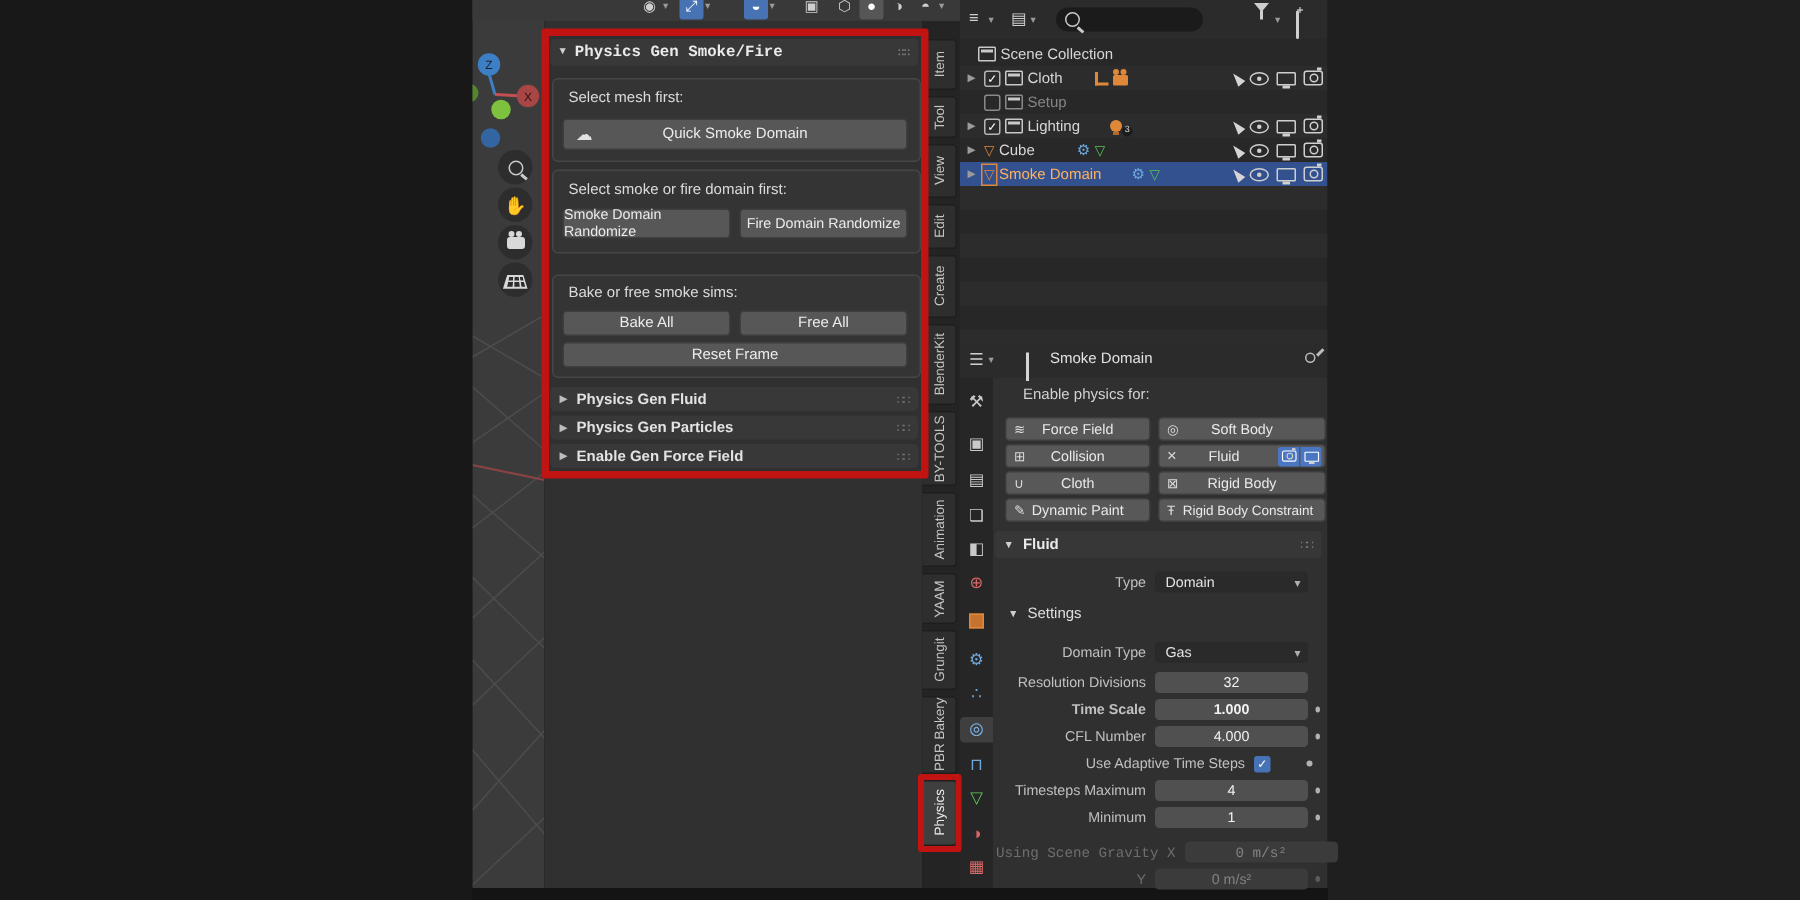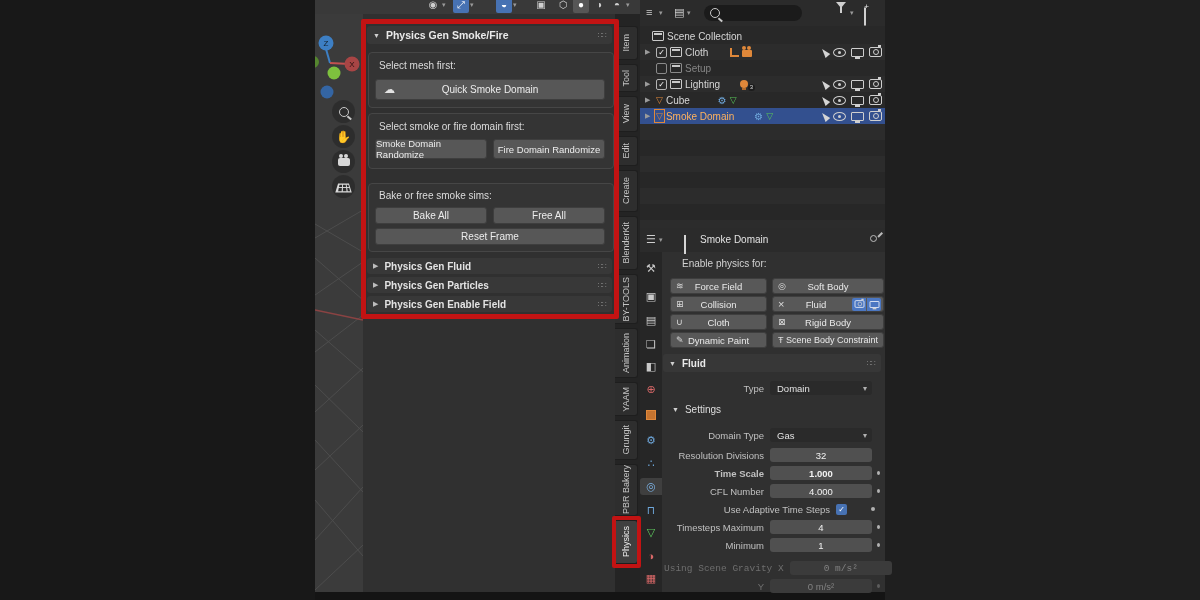--- a/index.html
+++ b/index.html
@@ -17,21 +17,21 @@
   #tabstrip{left:615px;top:14px;width:25px;height:578px;background:#242424;}
   #outliner{left:640px;top:0;width:245px;height:228px;background:#282828;overflow:hidden;}
   #props{left:640px;top:228px;width:245px;height:364px;background:#303030;overflow:hidden;}
   
   .hic{position:absolute;top:-4px;width:16px;height:17px;border-radius:2px;color:#cfcfcf;
        font-size:10px;line-height:17px;text-align:center;}
   .hic.blue{background:#4772b3;color:#fff;}
   .chev{position:absolute;top:-2px;font-size:7px;color:#9a9a9a;line-height:14px;}
   
   .pnl-hdr{position:absolute;left:367px;width:245px;height:18px;background:#383838;border-radius:3px;
-       display:flex;align-items:center;z-index:2;}
+       display:flex;align-items:center;z-index:2;font-family:Liberation Mono, monospace;}
   .pnl-hdr .arr{font-size:7px;color:#cfcfcf;margin:0 6px 0 6px;}
   .pnl-hdr .ttl{font-size:10.5px;font-weight:bold;color:#eaeaea;}
   .grip{margin-left:auto;margin-right:6px;color:#7d7d7d;font-size:8px;letter-spacing:-1px;}
   .box{position:absolute;left:368px;width:244px;background:#343434;border:1px solid #464646;border-radius:4px;z-index:2;}
   .box-lbl{position:absolute;left:10px;font-size:10px;color:#dcdcdc;}
   .btn{position:absolute;background:#575757;border:1px solid #3e3e3e;border-radius:3px;color:#ececec;
        font-size:10px;display:flex;align-items:center;justify-content:center;box-sizing:border-box;}
   .cpnl{position:absolute;left:367px;width:245px;height:16px;background:#383838;border-radius:3px;
        display:flex;align-items:center;z-index:2;}
   .cpnl .arr{font-size:7px;color:#bdbdbd;margin:0 6px;}
@@ -217,21 +217,21 @@
     <span class="ttl">Physics Gen Fluid</span>
     <span class="grip">∷∷</span>
   </div>
   <div class="cpnl" style="top:277px;">
     <span class="arr">▶</span>
     <span class="ttl">Physics Gen Particles</span>
     <span class="grip">∷∷</span>
   </div>
   <div class="cpnl" style="top:296px;">
     <span class="arr">▶</span>
-    <span class="ttl">Physics Gen Enable Field</span>
+    <span class="ttl">Enable Gen Force Field</span>
     <span class="grip">∷∷</span>
   </div>
 
   <div class="abs" id="tabstrip"></div>
   <div class="vtab" style="top:26px;height:34px;">
       <span>Item</span>
     </div>
   <div class="vtab" style="top:64px;height:28px;">
       <span>Tool</span>
     </div>
@@ -426,21 +426,21 @@
   <div class="ebtn" style="left:772px;top:314px;width:112px;">
       <span class="eic">⊠</span>
       <span>Rigid Body</span>
     </div>
   <div class="ebtn" style="left:670px;top:332px;width:97px;">
       <span class="eic">✎</span>
       <span>Dynamic Paint</span>
     </div>
   <div class="ebtn" style="left:772px;top:332px;width:112px;font-size:9px;">
       <span class="eic">Ŧ</span>
-      <span style="margin-left:8px;">Scene Body Constraint</span>
+      <span style="margin-left:8px;">Rigid Body Constraint</span>
     </div>
 
   <div class="abs" style="left:663px;top:354px;width:218px;height:18px;background:#373737;border-radius:3px;display:flex;align-items:center;">
     <span style="font-size:7px;color:#cfcfcf;margin:0 6px;">▼</span>
     <span style="font-size:10px;font-weight:bold;color:#eaeaea;">Fluid</span>
     <span class="grip">∷∷</span>
   </div>
 
   <div class="prow" style="top:380px;">
     <span class="plabel">Type</span>

